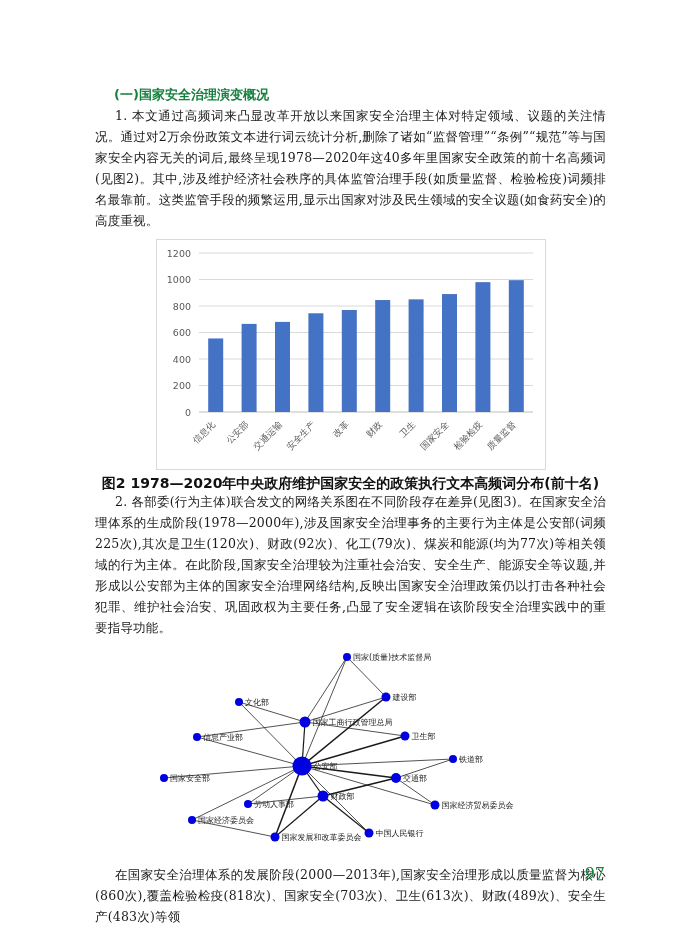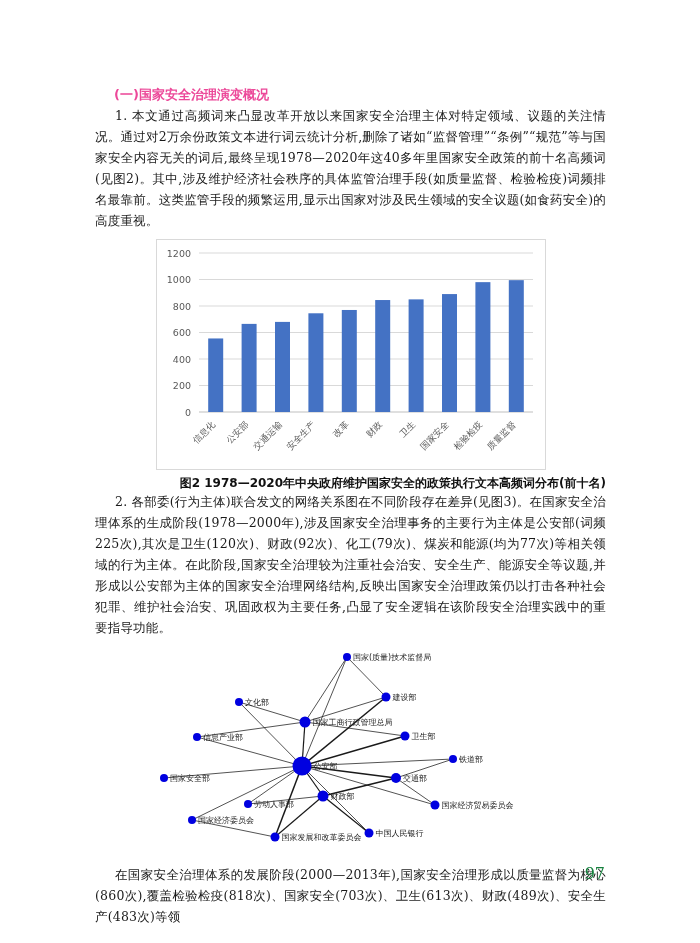--- a/index.html
+++ b/index.html
@@ -5,32 +5,32 @@
   html,body{margin:0;padding:0;}
   body{
     width:700px;height:943px;background:#ffffff;position:relative;
     font-family:"DejaVu Serif","Liberation Serif",serif;color:#1a1a1a;
     overflow:hidden;
   }
   .content{position:absolute;left:95px;top:84px;width:511px;}
   .heading{
     font-family:"DejaVu Sans","Liberation Sans",sans-serif;
     font-weight:bold;font-size:13px;line-height:21px;margin:0;text-indent:19px;
-    color:#ec4899;
+    color:#15803d;
   }
   p.body-par{
     margin:0;font-size:12.5px;line-height:21px;text-align:justify;
     text-indent:20px;letter-spacing:0.2px;
   }
   .fig2-box{
     width:388px;margin:8px auto 0;border:1px solid #d9d9d9;background:#fff;
   }
   .fig-caption{
     font-family:"DejaVu Sans","Liberation Sans",sans-serif;
-    font-weight:bold;font-size:12px;text-align:right;color:#111;
+    font-weight:bold;font-size:14px;text-align:center;color:#111;
     margin:0;line-height:16px;
   }
   .cap2{margin-top:5px;}
   .par2{margin-top:12px;}
   .fig3-box{width:440px;margin:12px auto;}
   .cap3{margin-top:0;}
   .par3{margin-top:10px;}
   .page-number{
     position:absolute;top:864px;right:95px;font-size:16px;color:#15803d;
   }

